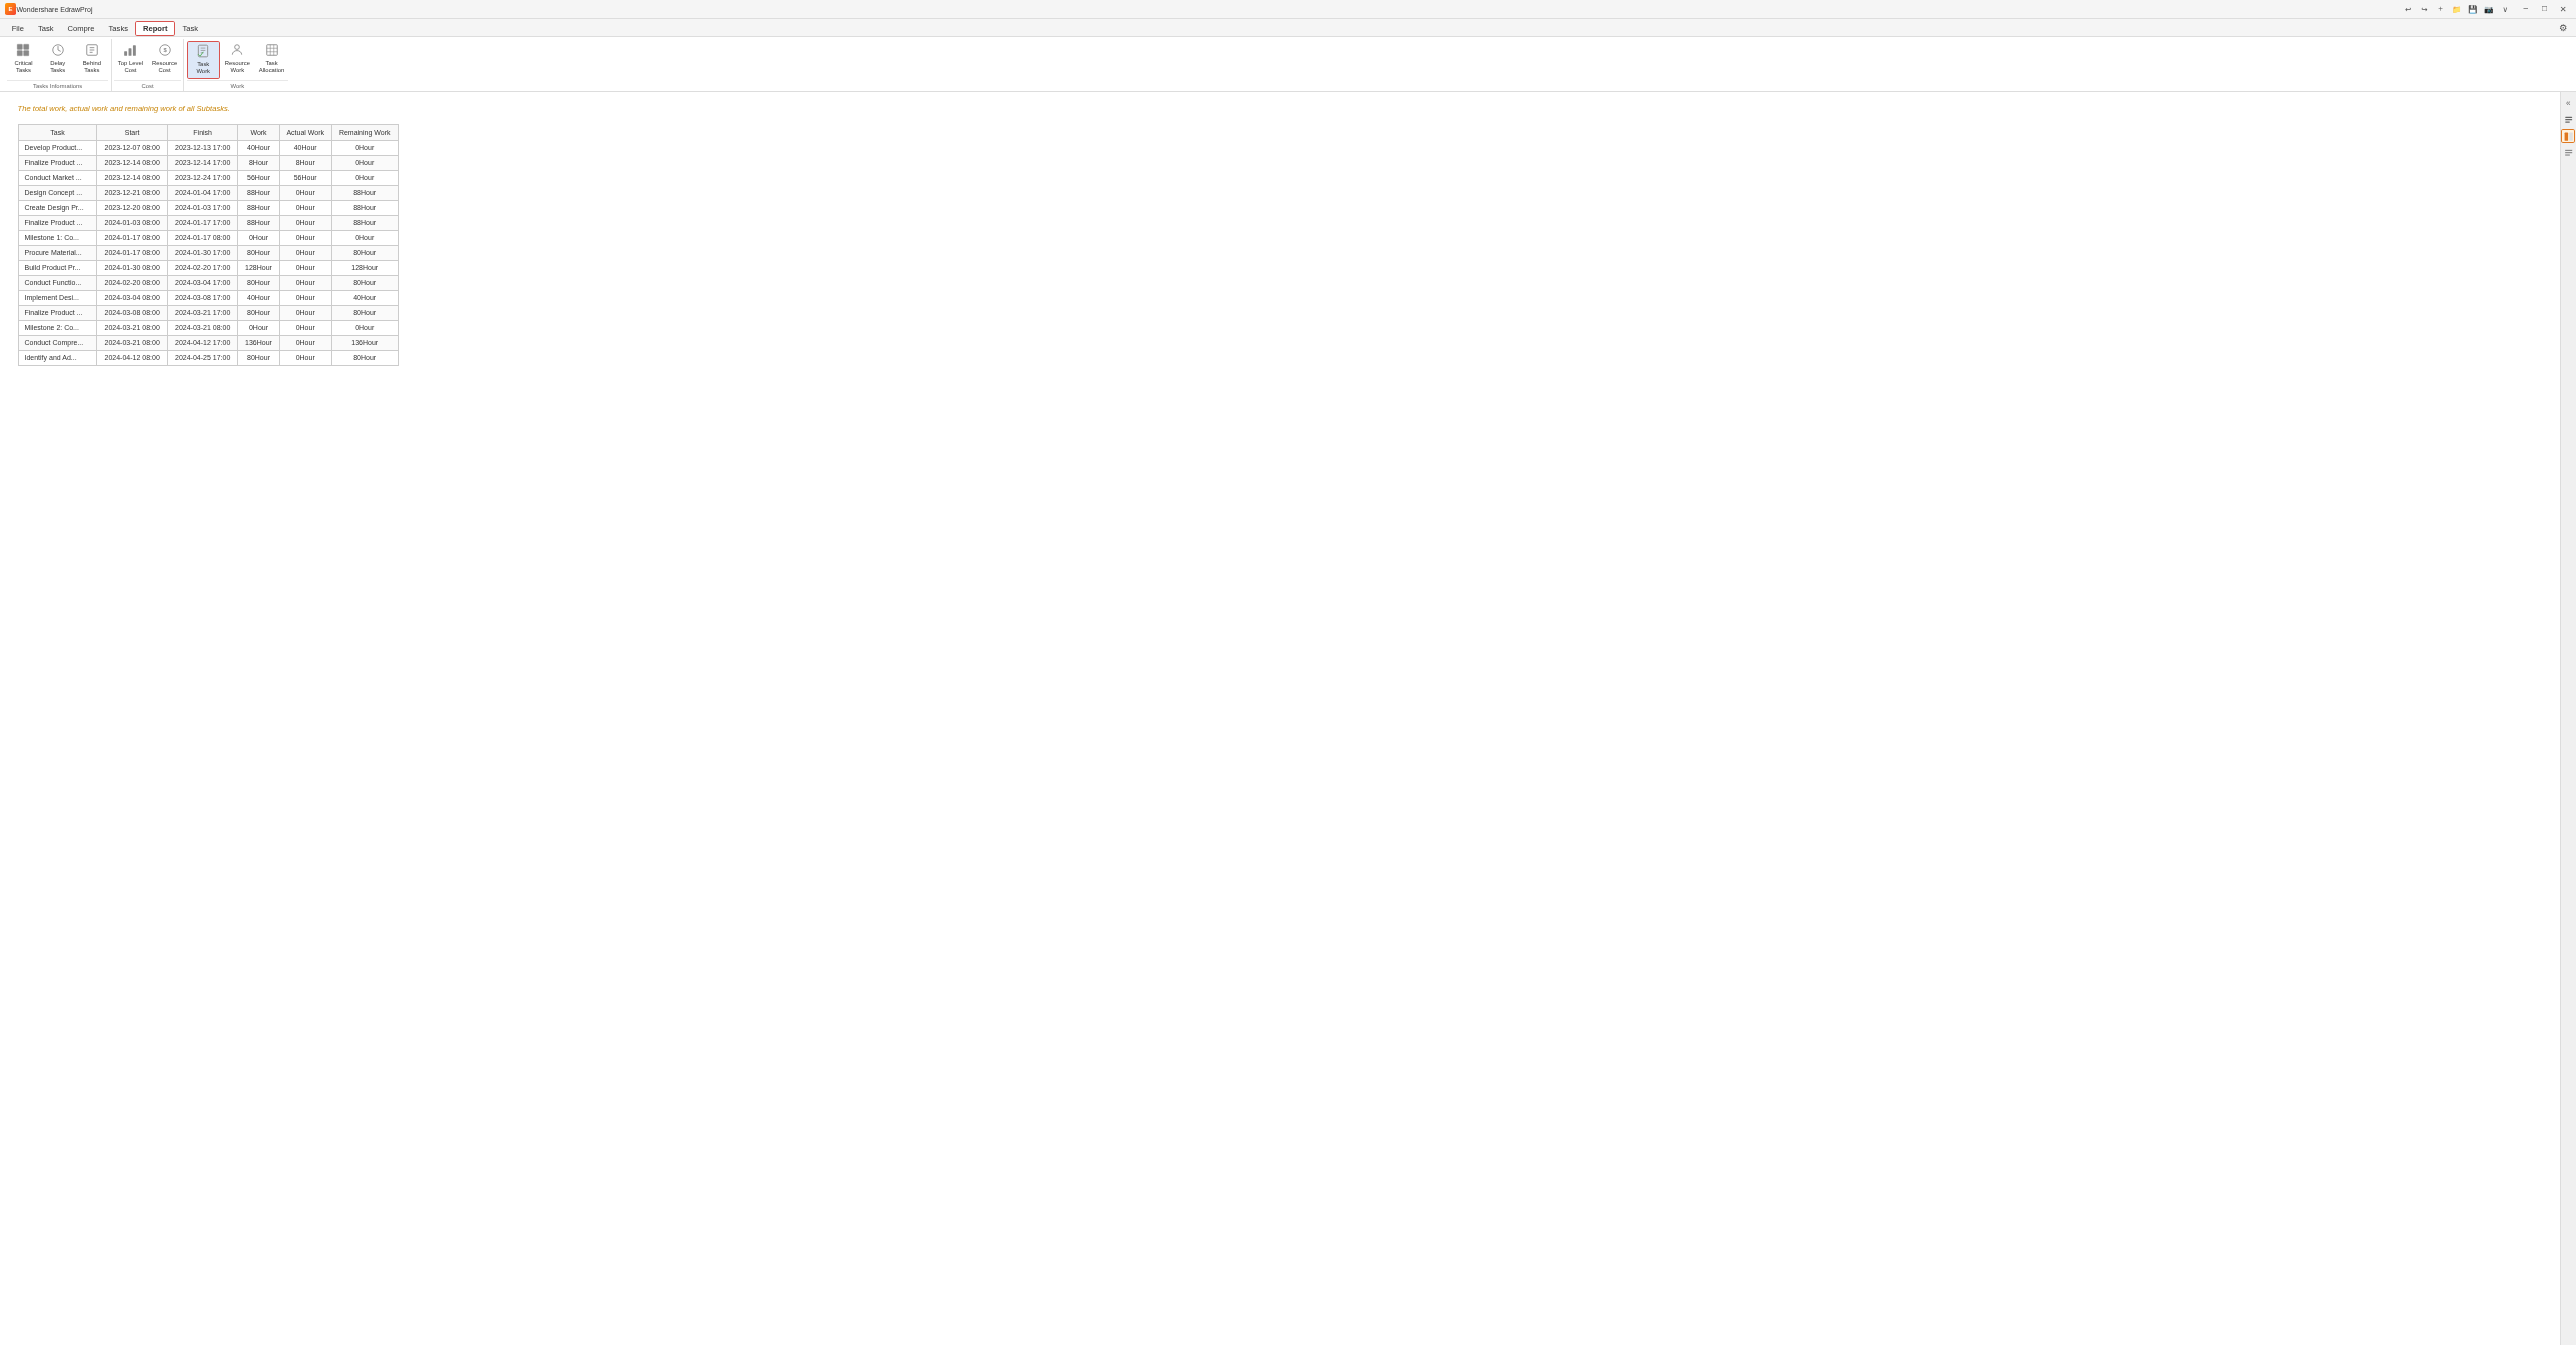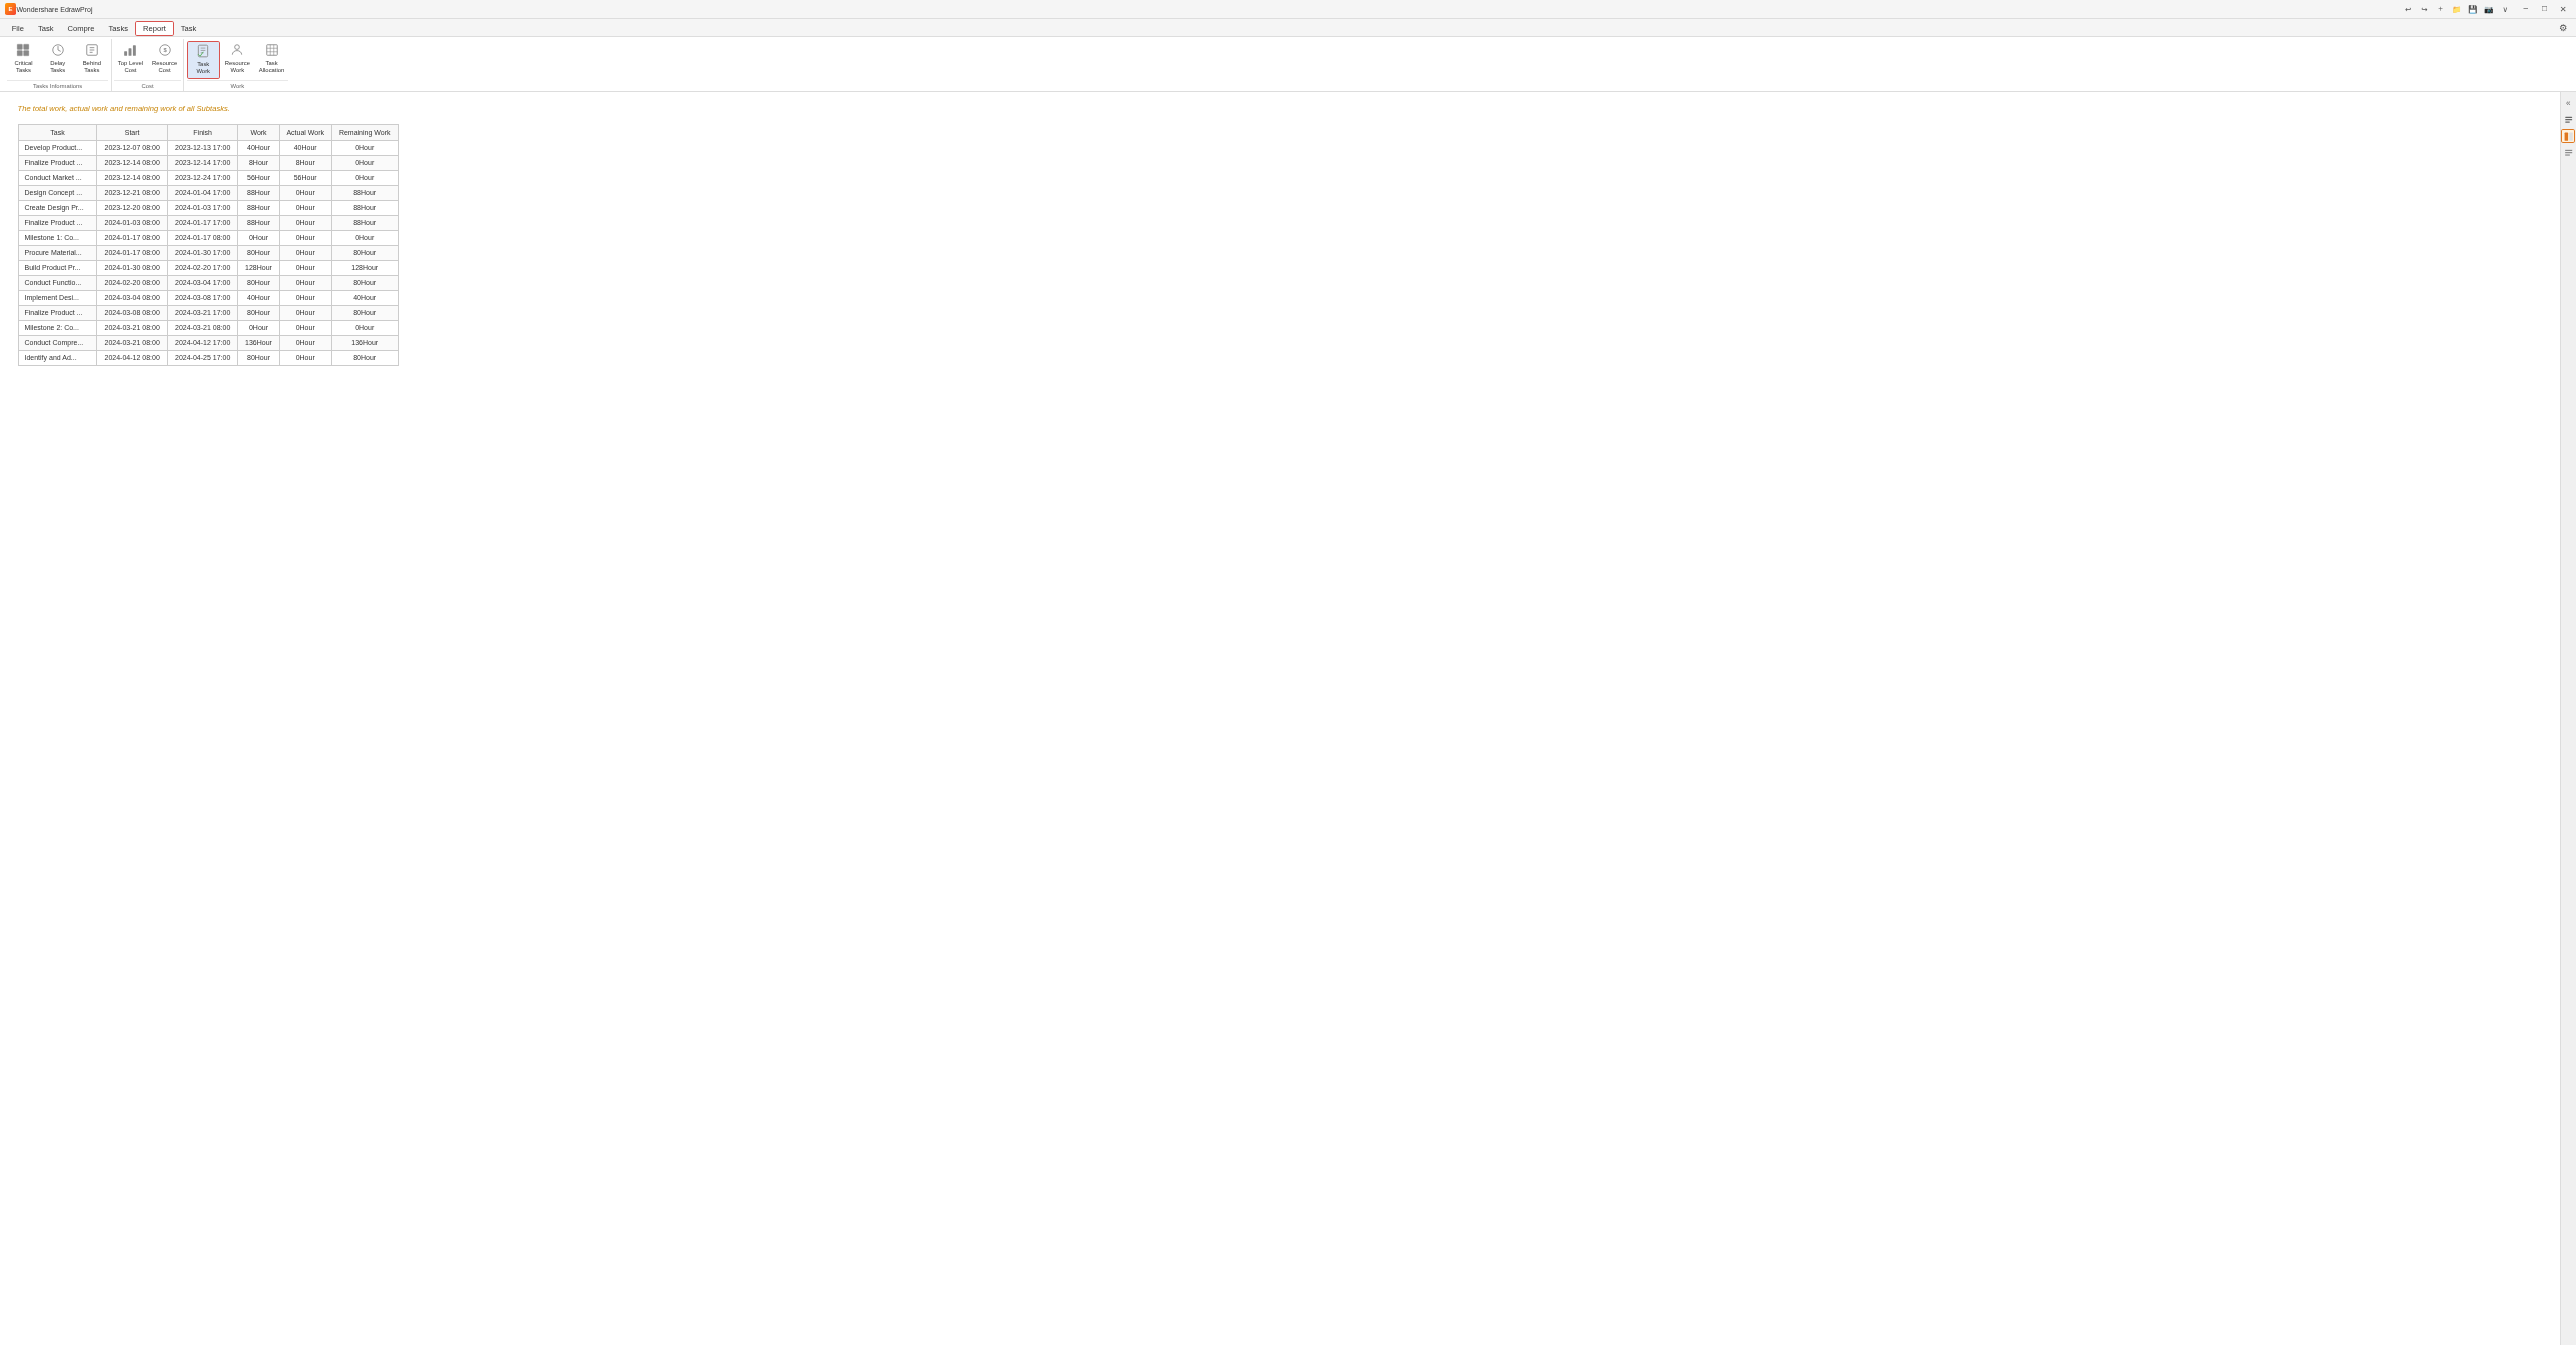--- a/index.html
+++ b/index.html
@@ -19,21 +19,21 @@
     
     .menu-bar {
       display: flex; align-items: flex-end; height: 17.6px; background: #f5f5f5;
       border-bottom: 0.6px solid #ddd; padding: 0 4.7px;
     }
     .menu-item {
       padding: 2.3px 7px; font-size: 7.6px; color: #333; cursor: pointer;
       border-radius: 1.8px; height: 15px; display: flex; align-items: center;
     }
     .menu-item.report-active {
-      background: white; border: 1.2px solid #d9534f; border-radius: 1.8px; color: #333; font-weight: 400;
+      background: white; border: 1.2px solid #d9534f; border-radius: 1.8px; color: #333; font-weight: 700;
     }
     .menu-spacer { flex: 1; }
     .gear-btn { width: 16.4px; height: 16.4px; border: none; background: transparent; cursor: pointer; font-size: 9.4px; color: #555; }
 
     
     .ribbon {
       display: flex; background: white; border-bottom: 0.6px solid #ddd;
       padding: 2.3px 4.7px 0; min-height: 50px; align-items: stretch;
     }
     .ribbon-group {

